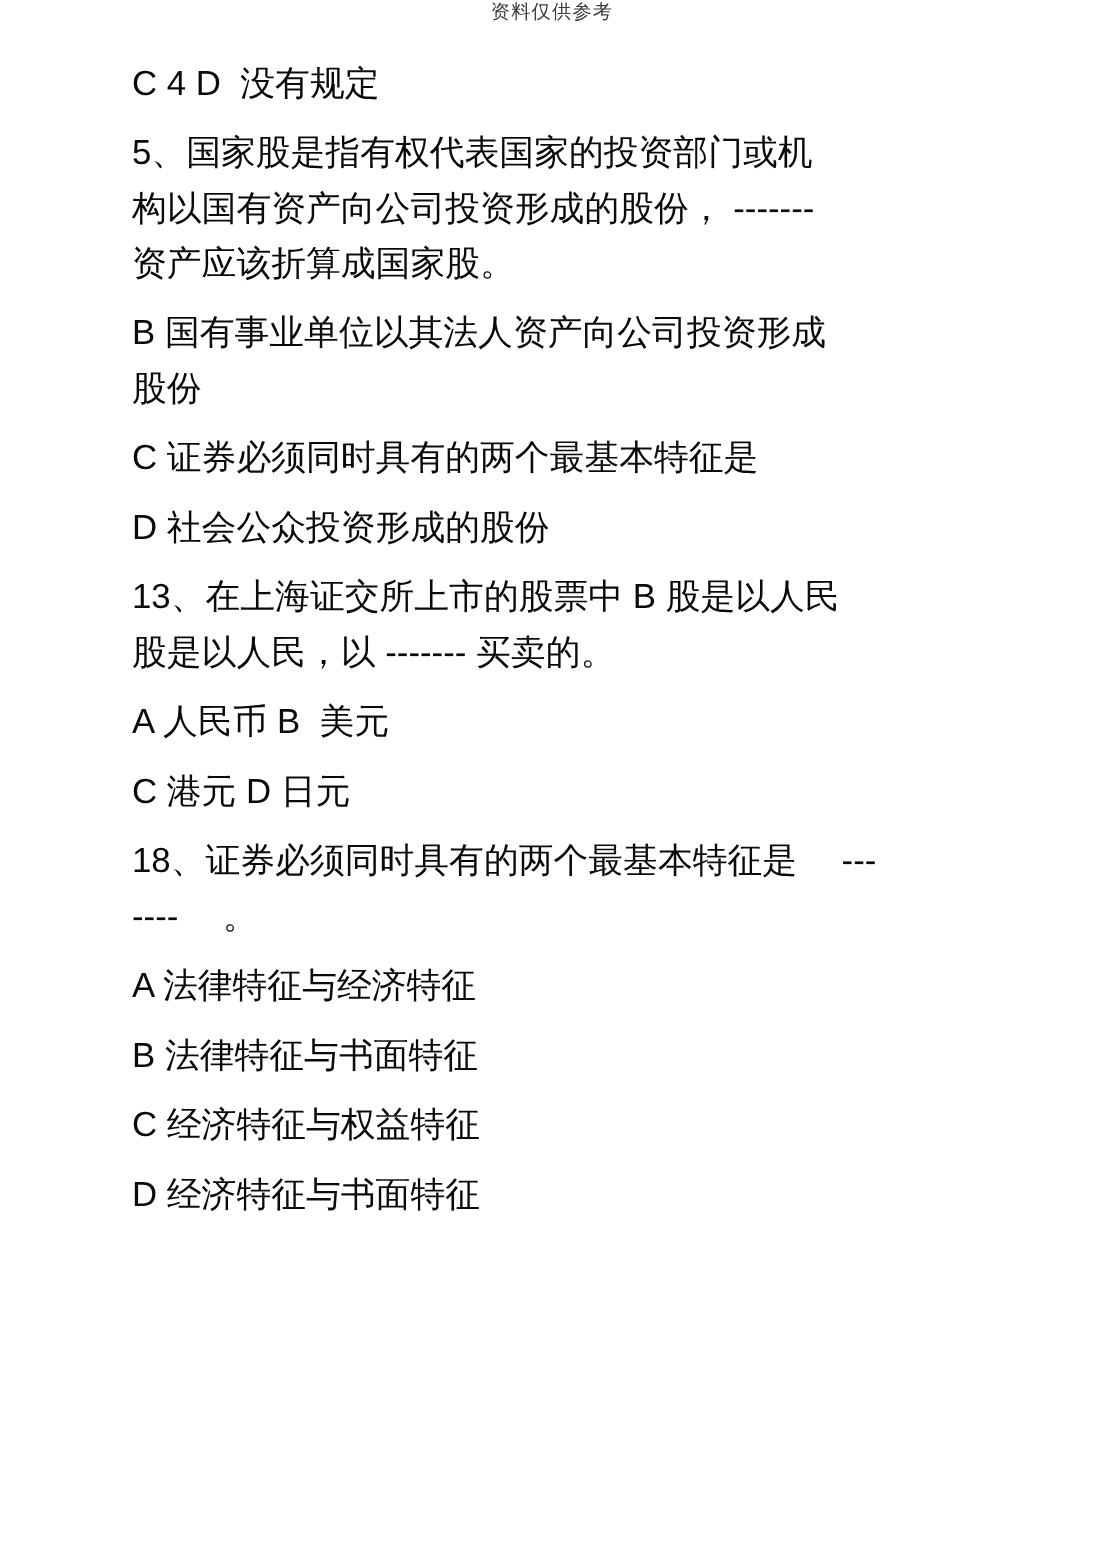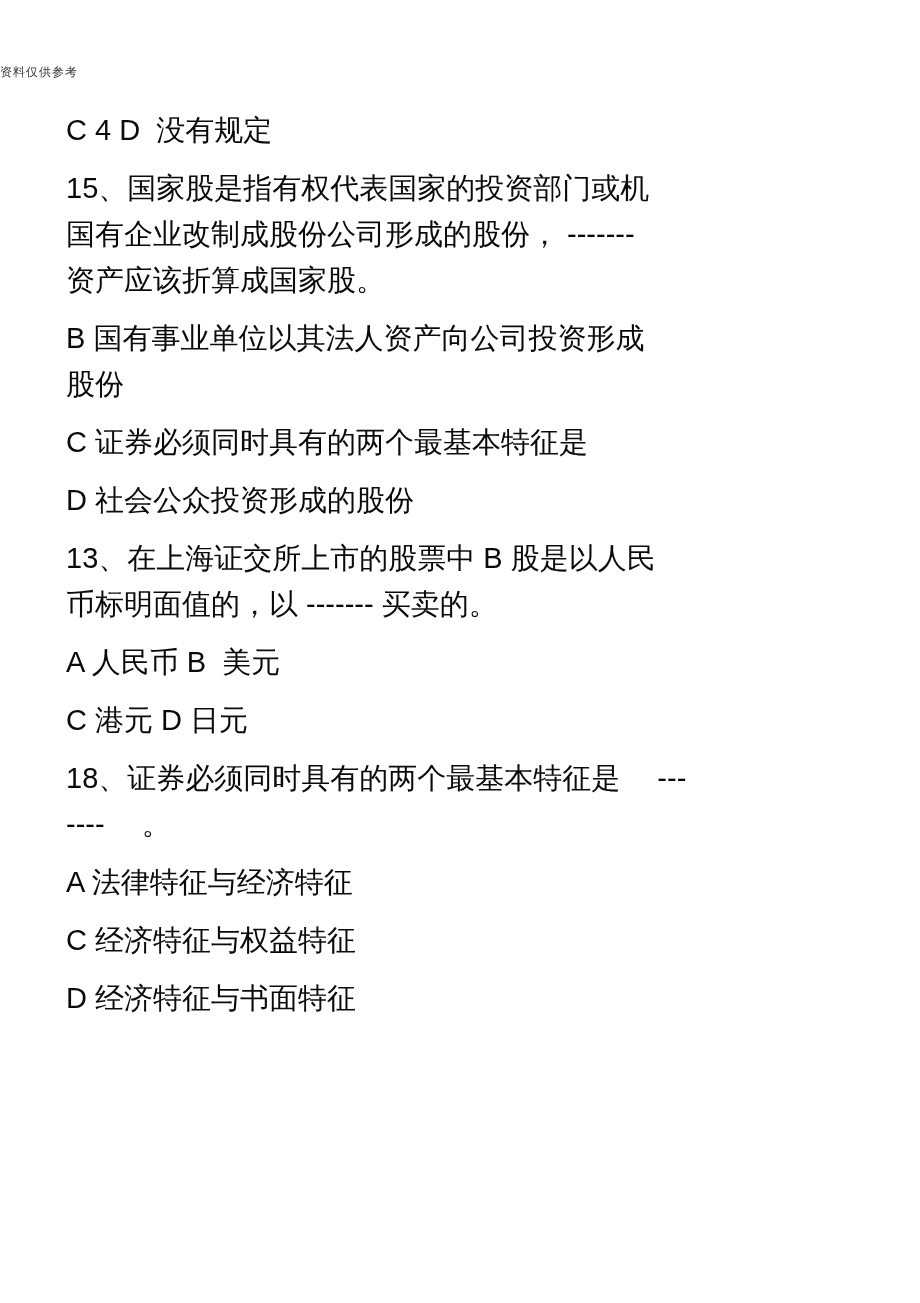--- a/index.html
+++ b/index.html
@@ -8,27 +8,27 @@
     background: #ffffff;
   }
   body {
     width: 920px;
     height: 1303px;
     overflow: hidden;
     font-family: "Liberation Sans", "DejaVu Sans", sans-serif;
     color: #000000;
   }
   .watermark {
-    margin-top: 64px;
-    font-size: 12px;
+    text-align: center;
+    font-size: 16px;
     letter-spacing: 1px;
     color: #3a3a3a;
   }
   .doc-content {
-    margin-left: 66px;
+    margin-left: 110px;
     margin-top: 26px;
     width: 700px;
   }
   .para {
     margin: 0 0 12px 0;
   }
   .line {
     white-space: pre;
     font-size: 29px;
     line-height: 46px;
@@ -40,61 +40,64 @@
 
 <div class="watermark">资料仅供参考</div>
 
 <div class="doc-content">
 
   <div class="para">
     <div class="line">C 4 D  没有规定</div>
   </div>
 
   <div class="para">
-    <div class="line">15、国家股是指有权代表国家的投资部门或机</div>
-    <div class="line">国有企业改制成股份公司形成的股份， -------</div>
+    <div class="line">5、国家股是指有权代表国家的投资部门或机</div>
+    <div class="line">构以国有资产向公司投资形成的股份， -------</div>
     <div class="line">资产应该折算成国家股。</div>
   </div>
 
 
   <div class="para">
     <div class="line">B 国有事业单位以其法人资产向公司投资形成</div>
     <div class="line">股份</div>
   </div>
 
   <div class="para">
     <div class="line">C 证券必须同时具有的两个最基本特征是</div>
   </div>
 
   <div class="para">
     <div class="line">D 社会公众投资形成的股份</div>
   </div>
 
   <div class="para">
     <div class="line">13、在上海证交所上市的股票中 B 股是以人民</div>
-    <div class="line">币标明面值的，以 ------- 买卖的。</div>
+    <div class="line">股是以人民，以 ------- 买卖的。</div>
   </div>
 
   <div class="para">
     <div class="line">A 人民币 B  美元</div>
   </div>
 
   <div class="para">
     <div class="line">C 港元 D 日元</div>
   </div>
 
   <div class="para">
     <div class="line">18、证券必须同时具有的两个最基本特征是　 ---</div>
     <div class="line">----　 。</div>
   </div>
 
   <div class="para">
     <div class="line">A 法律特征与经济特征</div>
   </div>
 
+  <div class="para">
+    <div class="line">B 法律特征与书面特征</div>
+  </div>
 
   <div class="para">
     <div class="line">C 经济特征与权益特征</div>
   </div>
 
   <div class="para">
     <div class="line">D 经济特征与书面特征</div>
   </div>
 
 </div>

